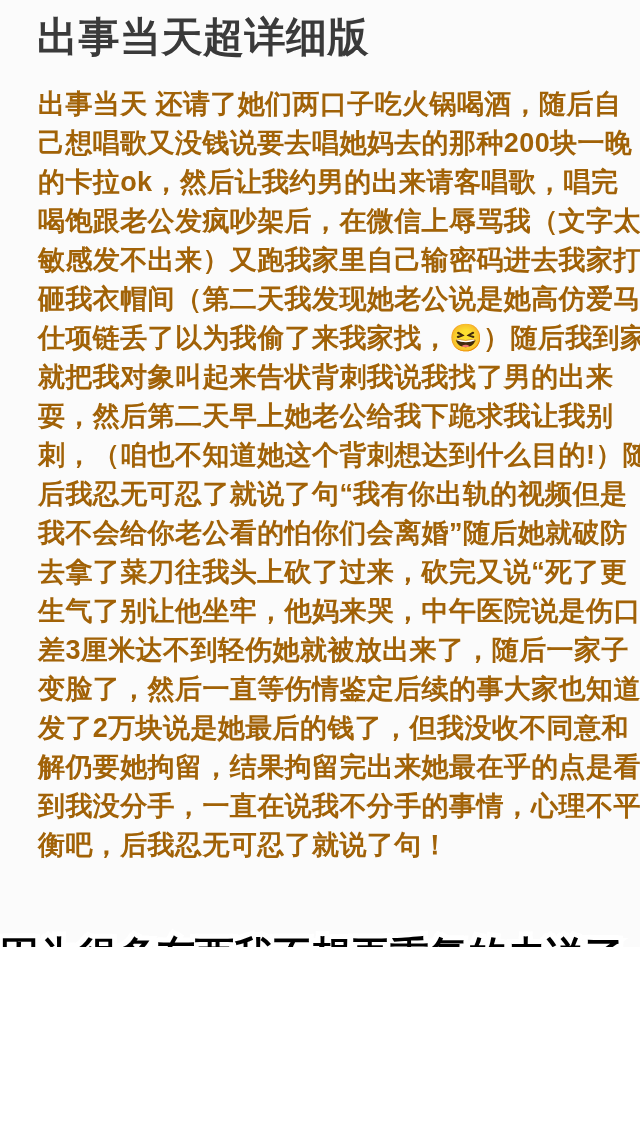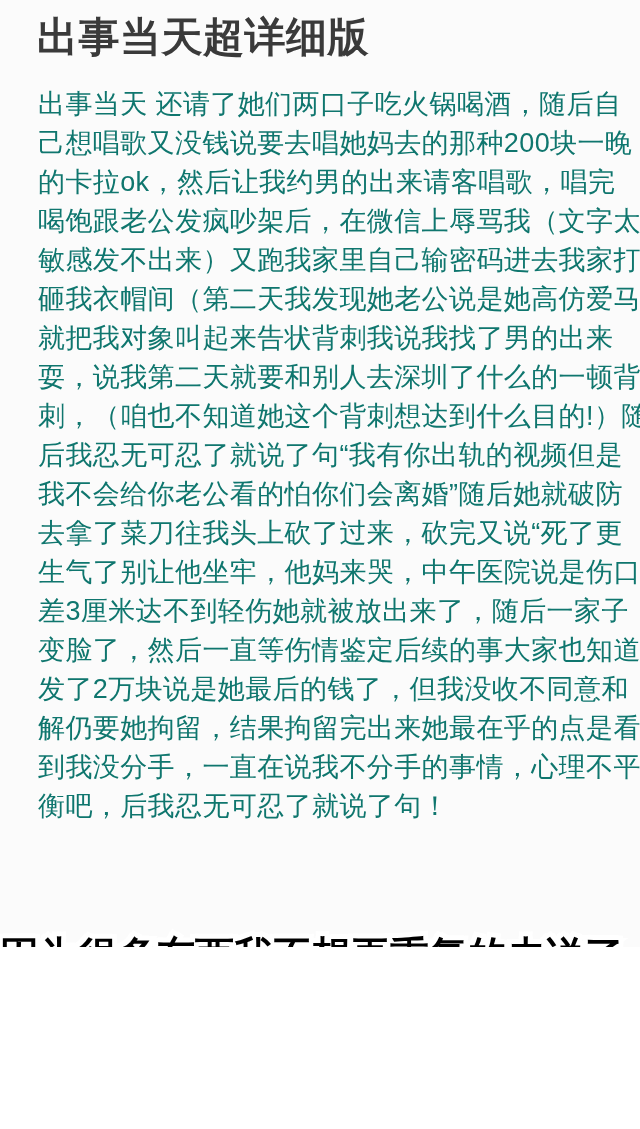--- a/index.html
+++ b/index.html
@@ -24,21 +24,22 @@
     line-height: 48px;
     font-weight: 700;
     color: #3a3a3a;
     letter-spacing: 0.5px;
     white-space: nowrap;
   }
   .body-block {
     position: absolute;
     left: 38px;
     width: 600px;
-    color: #0f766e;
+    color: #a16207;
+    font-weight: bold;
   }
   .body-upper { top: 85px; }
   .body-lower { top: 982px; }
   .line {
     height: 39px;
     line-height: 39px;
     font-size: 27px;
     letter-spacing: 0.4px;
     white-space: nowrap;
   }
@@ -82,22 +83,23 @@
 
   <h1 class="title">出事当天超详细版</h1>
 
   <div class="body-block body-upper">
     <div class="line">出事当天 还请了她们两口子吃火锅喝酒，随后自</div>
       <div class="line">己想唱歌又没钱说要去唱她妈去的那种200块一晚</div>
       <div class="line">的卡拉ok，然后让我约男的出来请客唱歌，唱完</div>
       <div class="line">喝饱跟老公发疯吵架后，在微信上辱骂我（文字太</div>
       <div class="line">敏感发不出来）又跑我家里自己输密码进去我家打</div>
       <div class="line">砸我衣帽间（第二天我发现她老公说是她高仿爱马</div>
+      <div class="line">仕项链丢了以为我偷了来我家找，😆）随后我到家</div>
       <div class="line">就把我对象叫起来告状背刺我说我找了男的出来</div>
-      <div class="line">耍，说我第二天就要和别人去深圳了什么的一顿背</div>
+      <div class="line">耍，然后第二天早上她老公给我下跪求我让我别</div>
       <div class="line">刺，（咱也不知道她这个背刺想达到什么目的!）随</div>
       <div class="line">后我忍无可忍了就说了句“我有你出轨的视频但是</div>
       <div class="line">我不会给你老公看的怕你们会离婚”随后她就破防</div>
       <div class="line">去拿了菜刀往我头上砍了过来，砍完又说“死了更</div>
       <div class="line">生气了别让他坐牢，他妈来哭，中午医院说是伤口</div>
       <div class="line">差3厘米达不到轻伤她就被放出来了，随后一家子</div>
       <div class="line">变脸了，然后一直等伤情鉴定后续的事大家也知道</div>
       <div class="line">发了2万块说是她最后的钱了，但我没收不同意和</div>
       <div class="line">解仍要她拘留，结果拘留完出来她最在乎的点是看</div>
       <div class="line">到我没分手，一直在说我不分手的事情，心理不平</div>

